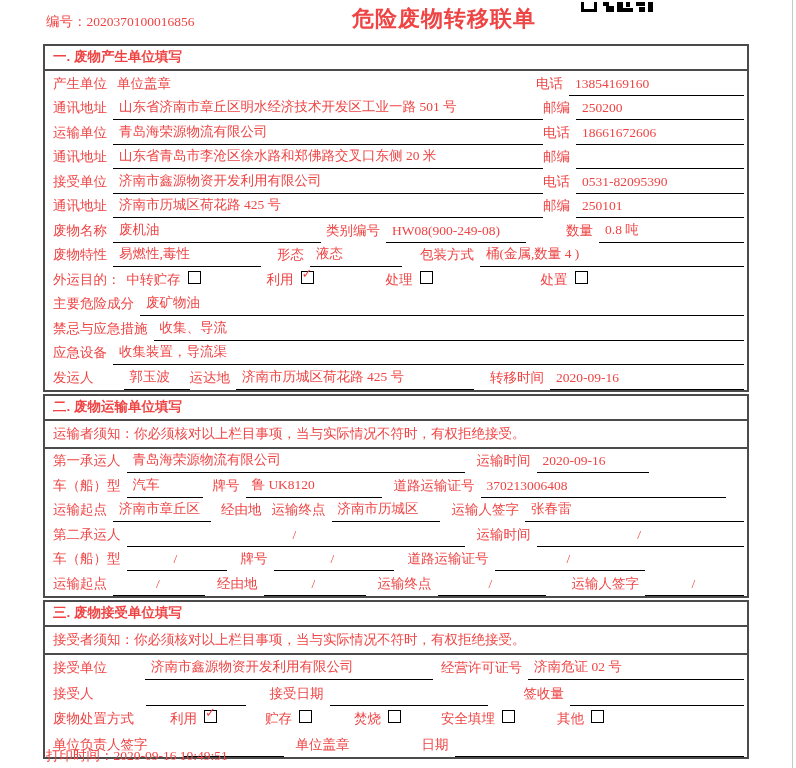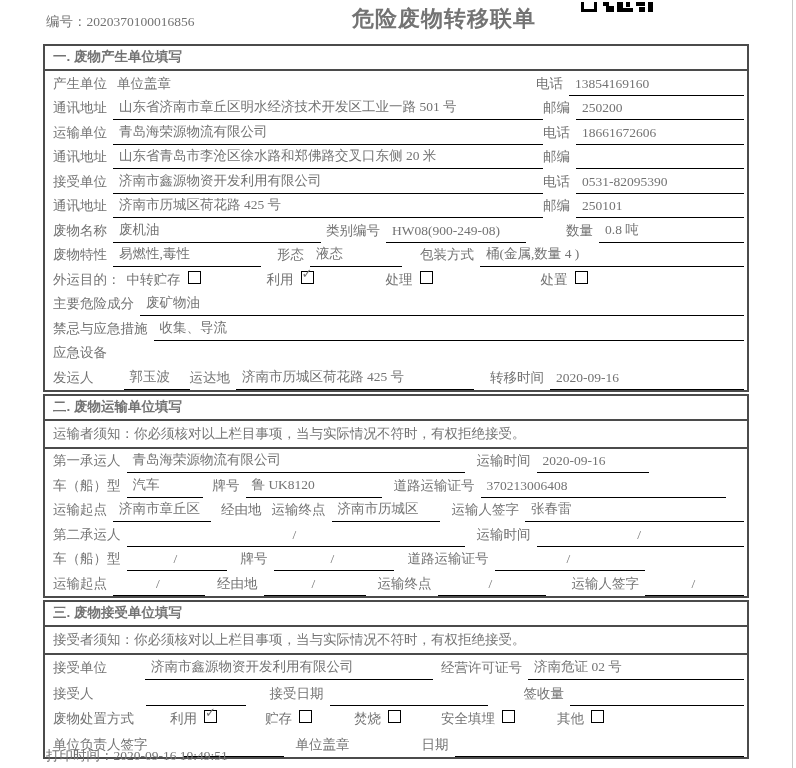--- a/index.html
+++ b/index.html
@@ -1,17 +1,17 @@
 <!DOCTYPE html>
 <html><head>
 <meta charset="utf-8">
 <style>
   html,body{margin:0;padding:0;background:#fff;}
   .page{position:relative;width:796px;height:768px;background:#fff;overflow:hidden;
-        font-family:"Liberation Serif",serif;font-size:13.5px;color:#737373;}
+        font-family:"Liberation Serif",serif;font-size:13.5px;color:#ef4444;}
   .page-edge{position:absolute;top:0;bottom:0;left:792px;width:1px;background:#c9c9c9;}
 
   .number{position:absolute;left:46px;top:13px;white-space:nowrap;}
   .title{position:absolute;left:0;right:0;top:4px;text-align:center;padding-left:92px;
          font-family:"Liberation Sans",sans-serif;font-weight:bold;font-size:22px;letter-spacing:1px;}
   .qr{position:absolute;left:581px;top:0;width:74px;height:10px;}
 
   .form{position:absolute;top:44px;left:43px;width:706px;}
   .box{border:2px solid #4b4b4b;background:#fff;margin-bottom:2px;box-sizing:border-box;}
   .sec-header{font-family:"Liberation Sans",sans-serif;font-weight:bold;font-size:13.5px;
@@ -160,20 +160,21 @@
         <span class="fld fx">废矿物油</span>
       </div>
 
       <div class="row">
         <span class="lbl">禁忌与应急措施</span>
         <span class="fld fx">收集、导流</span>
       </div>
 
       <div class="row">
         <span class="lbl">应急设备</span>
+        <span class="fld fx">收集装置，导流渠</span>
       </div>
 
       <div class="row">
         <span class="lbl">发运人</span>
         <span class="fld" style="width:66px;margin-left:30px">郭玉波</span>
         <span class="lbl" style="">运达地</span>
         <span class="fld" style="width:238px">济南市历城区荷花路 425 号</span>
         <span class="lbl" style="margin-left:16px">转移时间</span>
         <span class="fld fx">2020-09-16</span>
       </div>

